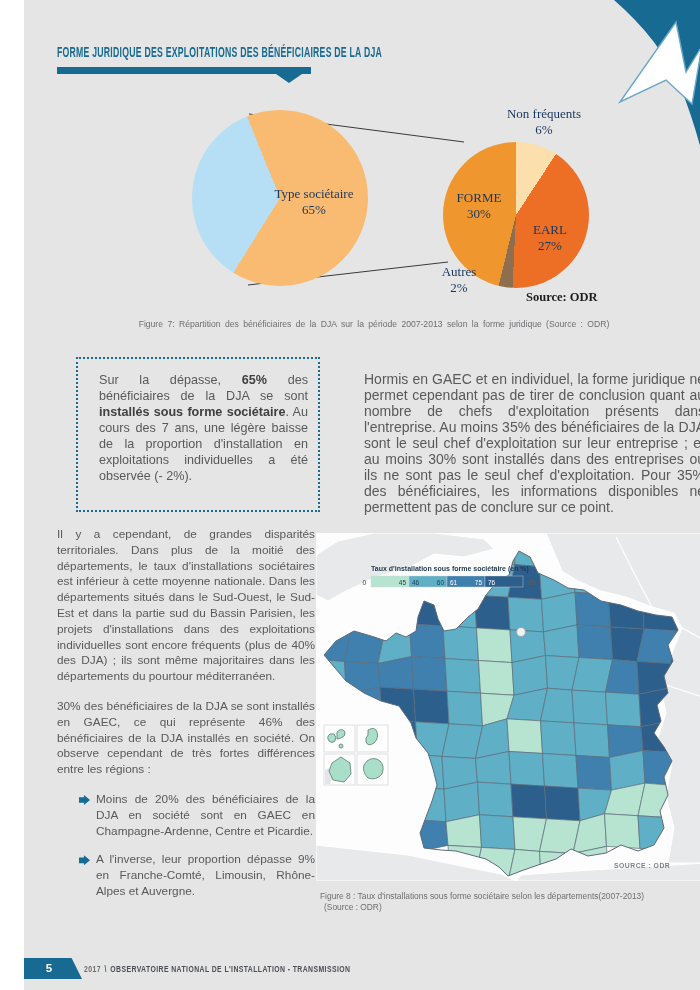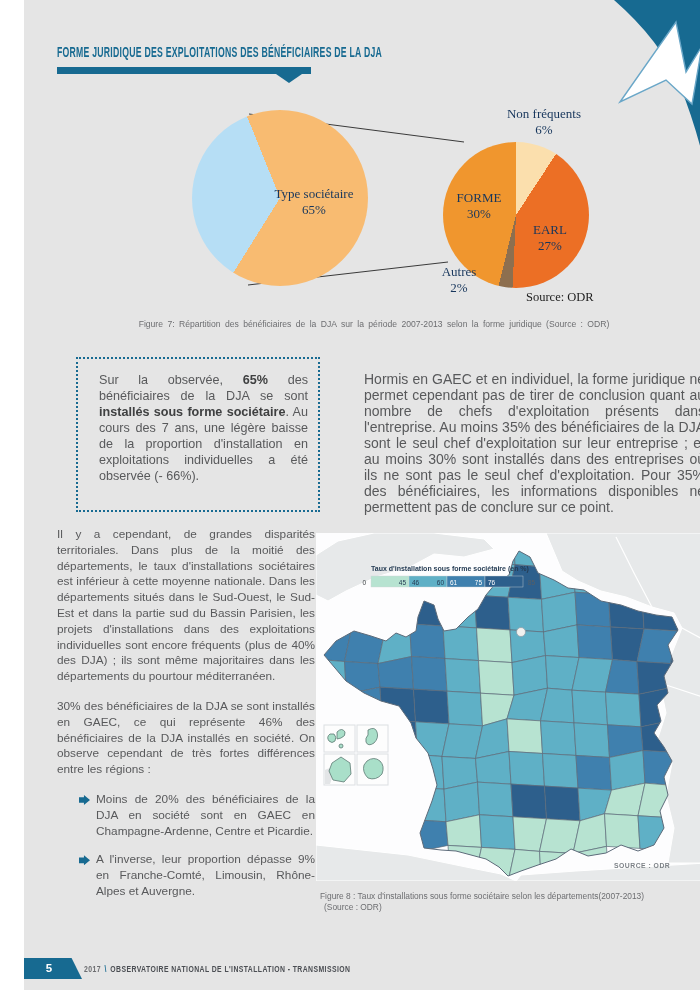--- a/index.html
+++ b/index.html
@@ -15,21 +15,21 @@
   
   .corner{position:absolute;right:0;top:0;}
   
   .pie{position:absolute;border-radius:50%;}
   .pie-large{left:168px;top:110px;width:176px;height:176px;}
   .pie-small{left:419px;top:142px;width:146px;height:146px;}
   .pie-label{position:absolute;text-align:center;font-family:"Liberation Serif",serif;
              color:#17365c;font-size:13px;line-height:1.25;}
   .pie-label span{display:block;}
   .fig-source{position:absolute;left:502px;top:290px;font-family:"Liberation Serif",serif;
-              font-weight:400;font-size:12.5px;color:#1d1d1d;}
+              font-weight:700;font-size:12.5px;color:#1d1d1d;}
   .fig7-caption{position:absolute;left:40px;top:319px;width:620px;text-align:center;
                 font-size:8.6px;color:#6d6e71;word-spacing:2px;}
   
   .callout{position:absolute;left:52px;top:357px;width:244px;height:155px;box-sizing:border-box;
            border:2px dotted #176a91;padding:13px 10px 10px 21px;}
   .callout p{margin:0;font-size:12.6px;line-height:16px;text-align:justify;color:#58595b;}
   
   .col-right{position:absolute;left:340px;top:371px;width:341px;font-size:14px;line-height:16px;
              text-align:justify;}
   .col-left{position:absolute;left:33px;top:527px;width:258px;font-size:11.8px;line-height:15.8px;}
@@ -90,21 +90,21 @@
       <span>6%</span>
   </div>
   <div class="pie-label" style="left:404px;top:264px;width:62px;">
     <span>Autres</span>
       <span>2%</span>
   </div>
   <div class="fig-source">Source: ODR</div>
   <div class="fig7-caption">Figure 7: Répartition des bénéficiaires de la DJA sur la période 2007-2013 selon la forme juridique (Source : ODR)</div>
 
   <div class="callout">
-    <p><span>Sur la observée, </span><span style="font-weight: 700; color: rgb(63, 64, 65);">65%</span><span> des bénéficiaires de la DJA se sont </span><span style="font-weight: 700; color: rgb(63, 64, 65);">installés sous forme sociétaire</span><span>. Au cours des 7 ans, une légère baisse de la proportion d'installation en exploitations individuelles a été observée (- 66%).</span></p>
+    <p><span>Sur la dépasse, </span><span style="font-weight: 700; color: rgb(63, 64, 65);">65%</span><span> des bénéficiaires de la DJA se sont </span><span style="font-weight: 700; color: rgb(63, 64, 65);">installés sous forme sociétaire</span><span>. Au cours des 7 ans, une légère baisse de la proportion d'installation en exploitations individuelles a été observée (- 2%).</span></p>
   </div>
 
   <div class="col-right">Hormis en GAEC et en individuel, la forme juridique ne permet cependant pas de tirer de conclusion quant au nombre de chefs d'exploitation présents dans l'entreprise. Au moins 35% des bénéficiaires de la DJA sont le seul chef d'exploitation sur leur entreprise ; et au moins 30% sont installés dans des entreprises où ils ne sont pas le seul chef d'exploitation. Pour 35% des bénéficiaires, les informations disponibles ne permettent pas de conclure sur ce point.</div>
 
   <div class="col-left">
     <p>Il y a cependant, de grandes disparités territoriales. Dans plus de la moitié des départements, le taux d'installations sociétaires est inférieur à cette moyenne nationale. Dans les départements situés dans le Sud-Ouest, le Sud-Est et dans la partie sud du Bassin Parisien, les projets d'installations dans des exploitations individuelles sont encore fréquents (plus de 40% des DJA) ; ils sont même majoritaires dans les départements du pourtour méditerranéen.</p>
     <p>30% des bénéficiaires de la DJA se sont installés en GAEC, ce qui représente 46% des bénéficiaires de la DJA installés en société. On observe cependant de très fortes différences entre les régions :</p>
     <div class="bullet">
       <span class="bullet-icon"></span>
       <span>Moins de 20% des bénéficiaires de la DJA en société sont en GAEC en Champagne-Ardenne, Centre et Picardie.</span>

